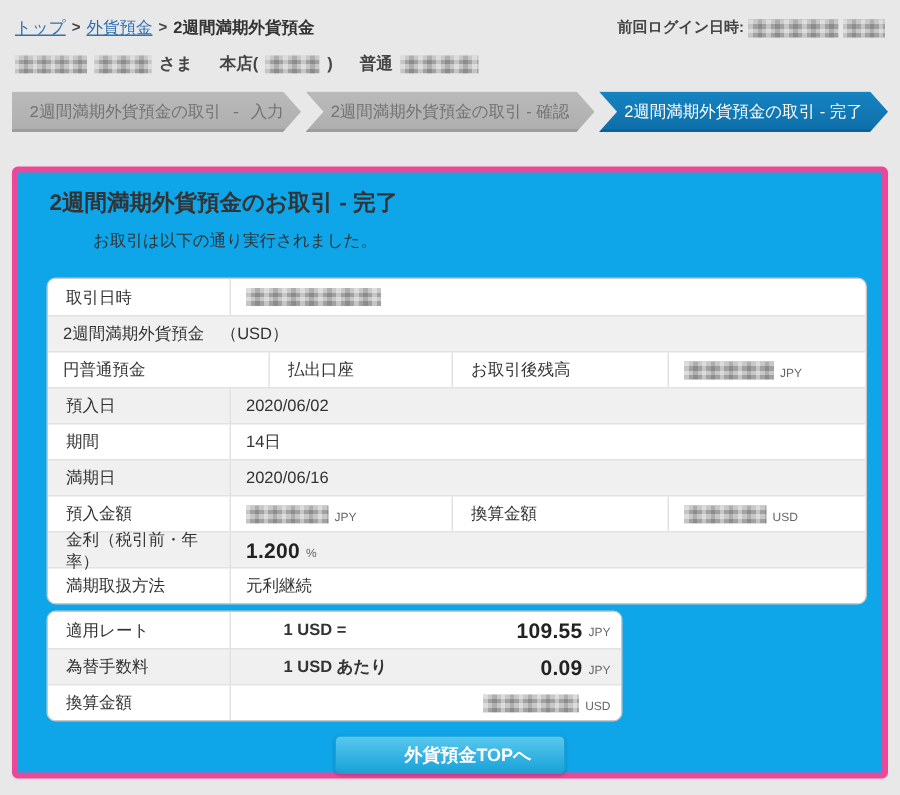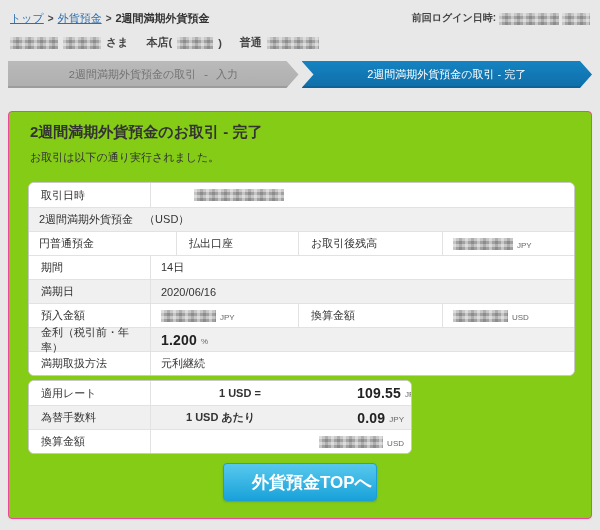--- a/index.html
+++ b/index.html
@@ -41,50 +41,50 @@
     background:linear-gradient(#bababa,#aeaeae);
     box-shadow: inset 0 -2px 0 rgba(0,0,0,.10);
     clip-path:polygon(0 0, calc(100% - 12px) 0, 100% 50%, calc(100% - 12px) 100%, 0 100%, 12px 50%);
   }
   .step:first-child { clip-path:polygon(0 0, calc(100% - 12px) 0, 100% 50%, calc(100% - 12px) 100%, 0 100%);font-family:Liberation Mono, monospace; }
   .step:last-child { margin-right:0; }
   .step.active { background:linear-gradient(#1583c2,#0e6ea8); color:#fff; }
 
   
   .card {
-    margin-top:23px; background:#84cc16; border:1px solid #ec4899; border-radius:4px;
+    margin-top:23px; background:#0ea5e9; border:4px solid #ec4899; border-radius:4px;
     padding:11px 19px 5px 19px; height:408px;
     box-shadow:0 1px 2px rgba(0,0,0,.05);
   }
   .card h1 { font-size:15px; font-weight:bold; color:#333; padding-left:2px; }
-  .card .subtitle { font-size:11px; color:#333; margin-top:8px; padding-left:2px; }
+  .card .subtitle { font-size:11px; color:#333; margin-top:8px; padding-left:2px;margin-left:29px; }
 
   
   .tbl { border:1px solid #c9c9c9; border-radius:6px; background:#fff; overflow:hidden; }
   .tbl-main { margin-top:17px; width:547px; }
   .tbl-rate { margin-top:4px; width:384px; }
   .trow { display:flex; align-items:stretch; height:24px; border-top:1px solid #e2e2e2; font-size:11px; background:#fff; }
-  .trow:first-child { border-top:none;gap:33px; }
+  .trow:first-child { border-top:none; }
   .trow.alt { background:#f0f0f0; }
   .cell { display:flex; align-items:center; padding:0 10px; }
   .lbl { width:122px; flex:none; border-right:1px solid #e2e2e2; padding-left:12px; }
   .val { flex:1; }
   .val-mid { width:148px; flex:none; border-right:1px solid #e2e2e2; }
   .lbl2 { width:144px; flex:none; border-right:1px solid #e2e2e2; padding-left:12px; }
   .num { font-size:14px; font-weight:bold; color:#222; letter-spacing:.2px; }
   .unit { font-size:8px; color:#666; margin-left:4px; margin-top:3px; }
   .basis { width:130px; flex:none; padding-left:35px; font-weight:bold; }
   .rval { flex:1; justify-content:flex-end; padding-right:7px; }
 
   
   .btn-wrap { margin-top:9px; text-align:center; }
   .btn {
-    width:154px; height:38px; border:1px solid #1b9fd4; border-radius:4px;
+    width:154px; height:26px; border:1px solid #1b9fd4; border-radius:4px;
     background:linear-gradient(#58c8ee,#19a2d9);
-    color:#fff; font-size:17px; font-weight:bold; cursor:pointer;
+    color:#fff; font-size:12px; font-weight:bold; cursor:pointer;
     font-family:"Liberation Sans","DejaVu Sans",sans-serif;
     box-shadow:0 1px 2px rgba(0,0,0,.18);
     padding-left:24px;
   }
 </style>
 </head>
 <body>
 
 <div class="page">
 
@@ -113,20 +113,23 @@
     <span>)</span>
     <span class="spacer"></span>
     <span>普通</span>
     <span class="mosaic w52"></span>
   </div>
 
   <div class="steps">
     <div class="step">
       <span>2週間満期外貨預金の取引 - 入力</span>
     </div>
+    <div class="step">
+      <span>2週間満期外貨預金の取引 - 確認</span>
+    </div>
     <div class="step active">
       <span>2週間満期外貨預金の取引 - 完了</span>
     </div>
   </div>
 
   <main class="card">
     <h1>2週間満期外貨預金のお取引 - 完了</h1>
     <p class="subtitle">お取引は以下の通り実行されました。</p>
 
     <div class="tbl tbl-main">
@@ -145,20 +148,24 @@
       <div class="trow">
         <div class="cell val-mid">円普通預金</div>
         <div class="cell lbl">払出口座</div>
         <div class="cell lbl2">お取引後残高</div>
         <div class="cell val">
           <span class="mosaic w60"></span>
           <span class="unit">JPY</span>
         </div>
       </div>
 
+      <div class="trow alt">
+        <div class="cell lbl">預入日</div>
+        <div class="cell val">2020/06/02</div>
+      </div>
 
       <div class="trow">
         <div class="cell lbl">期間</div>
         <div class="cell val">14日</div>
       </div>
 
       <div class="trow alt">
         <div class="cell lbl">満期日</div>
         <div class="cell val">2020/06/16</div>
       </div>

